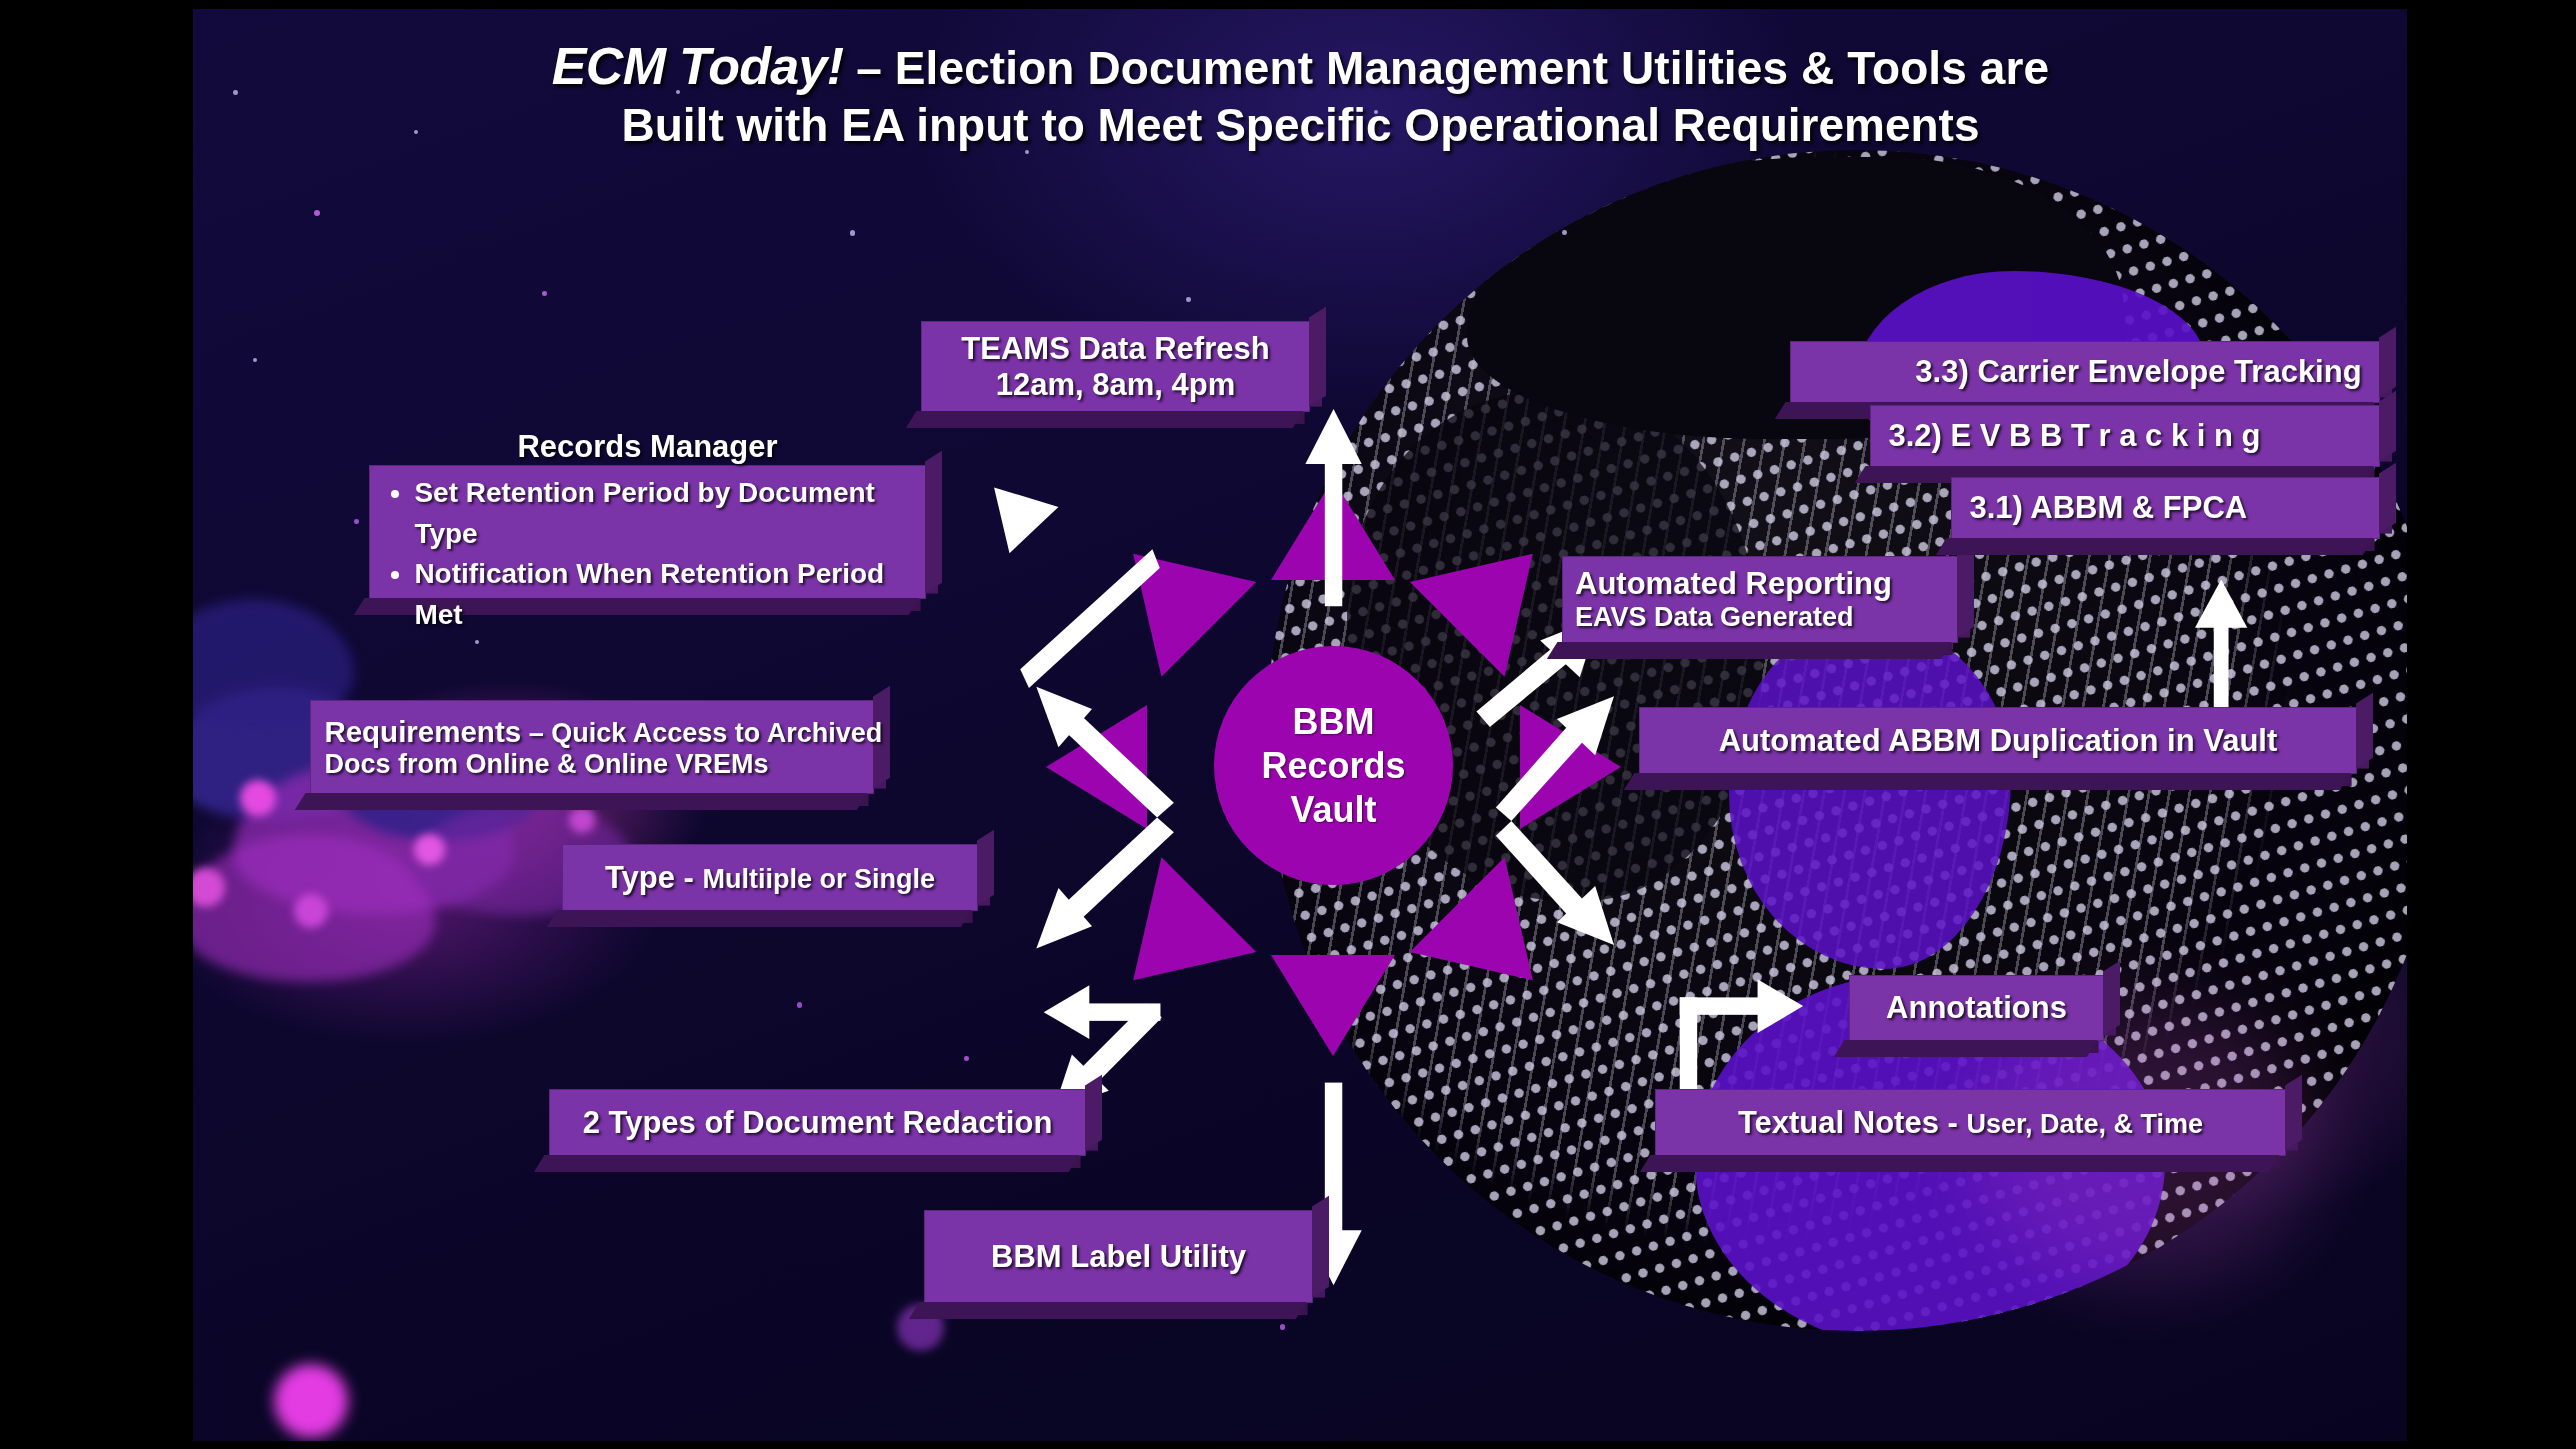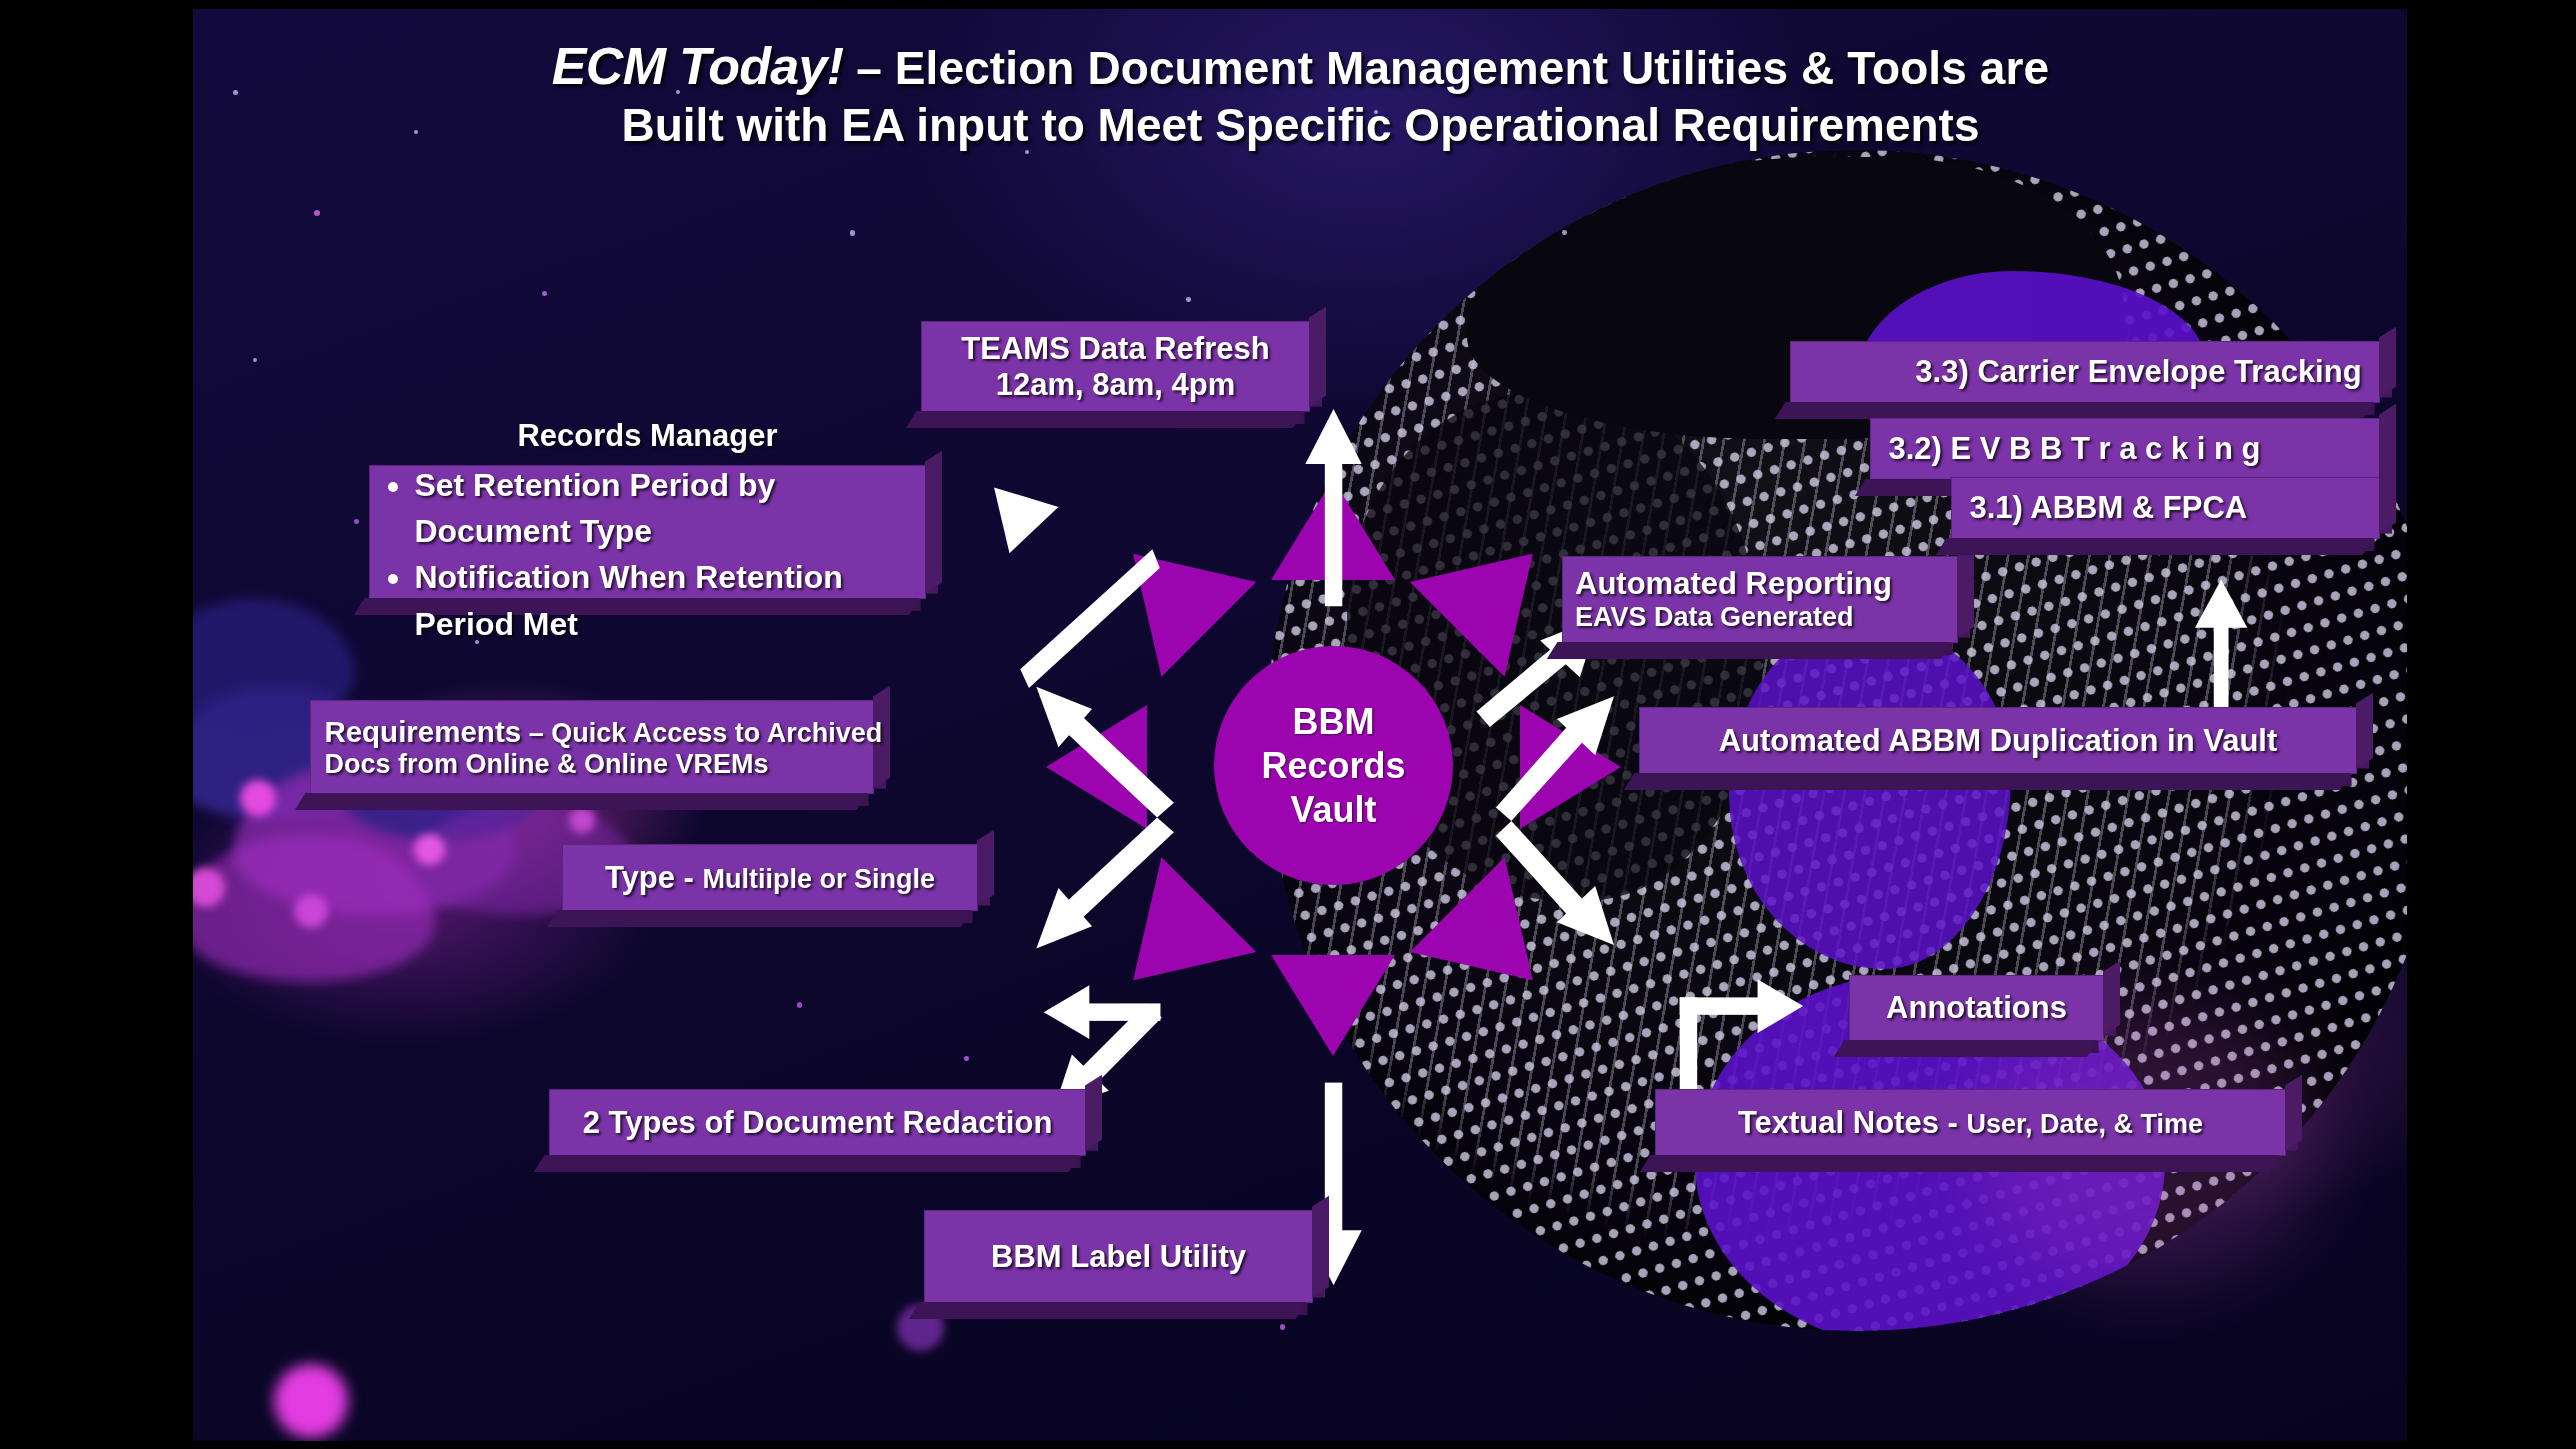--- a/index.html
+++ b/index.html
@@ -83,21 +83,21 @@
   }
   .box::before{ 
     content:"";position:absolute;left:-10.7px;bottom:-17.4px;width:100%;height:17.4px;
     background:#3d1455;transform:skewX(-32deg);
   }
   .box .line{position:relative;z-index:2;white-space:nowrap;}
   .box .sub{font-size:27px;}
 
   .b-title{text-align:center;font-size:31px;}
   ul.blist{margin:8px 0 0 0;padding:0 0 0 27px;position:relative;z-index:2;}
-  ul.blist li{font-size:32px;line-height:1.45;list-style:disc;}
+  ul.blist li{font-size:28px;line-height:1.45;list-style:disc;}
 
   
   #star{position:absolute;left:892px;top:510px;width:496px;height:496px;}
   .tri{position:absolute;width:0;height:0;}
   #circle{
     position:absolute;left:1021px;top:637px;width:239px;height:239px;border-radius:50%;
     background:#9C04AF;color:#fff;display:flex;align-items:center;justify-content:center;
     text-align:center;font-weight:bold;font-size:36px;line-height:1.22;
     text-shadow:1.3px 1.3px 2px rgba(0,0,0,.5);
   }
@@ -302,21 +302,21 @@
     <div class="box" style="left:1462px;top:1080px;width:631px;height:67px;align-items:center;">
       <div class="line" style="font-size:31px;">
         <span>Textual Notes - </span><span class="sub">User, Date, &amp; Time</span>
       </div>
     </div>
 
     <div class="box" style="left:1597px;top:332px;width:590px;height:62px;align-items:flex-end;padding-left:17.4px;">
       <div class="line b-title">3.3) Carrier Envelope  Tracking</div>
     </div>
 
-    <div class="box" style="left:1677px;top:396px;width:510px;height:62px;align-items:flex-start;padding-left:17.4px;margin-top:13px;">
+    <div class="box" style="left:1677px;top:396px;width:510px;height:62px;align-items:flex-start;padding-left:17.4px;">
       <div class="line b-title">3.2) E V B B   T r a c k i n g</div>
     </div>
 
     <div class="box" style="left:1758px;top:468px;width:429px;height:62px;align-items:flex-start;padding-left:17.4px;">
       <div class="line b-title">3.1) ABBM &amp; FPCA</div>
     </div>
 
   </div>
 
   <div class="bar" style="left:0;top:0;width:193px;height:1449px;"></div>

